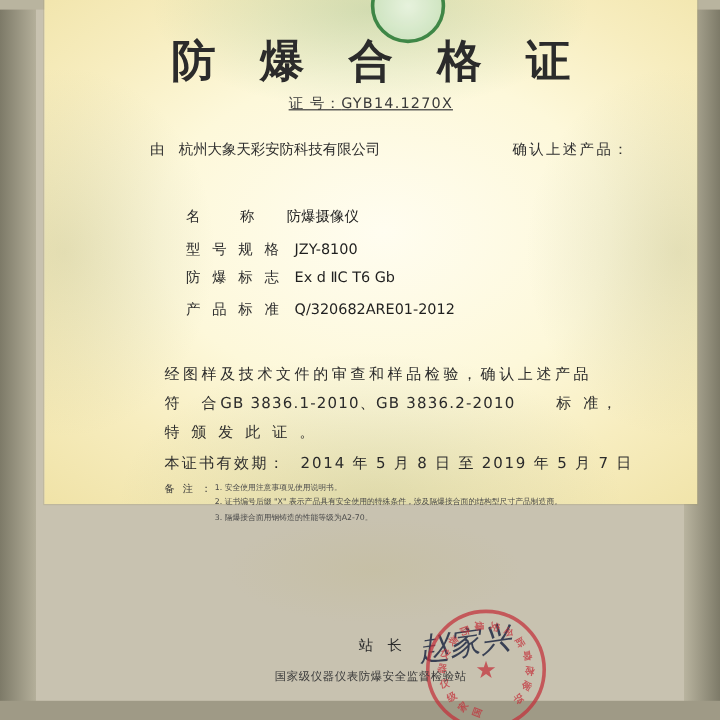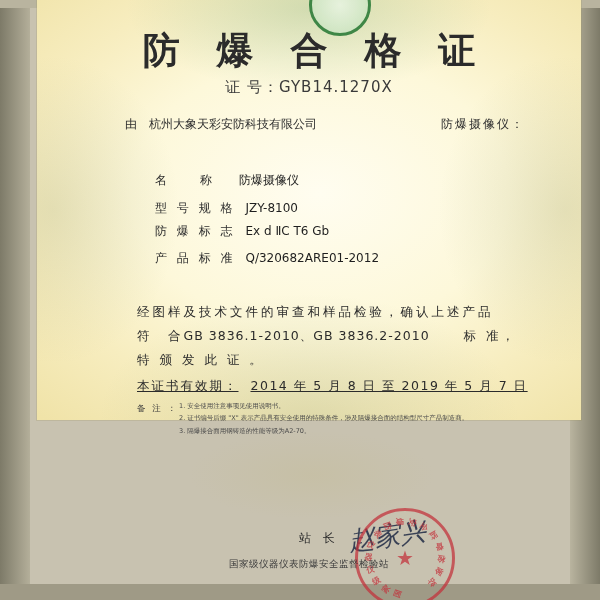--- a/index.html
+++ b/index.html
@@ -102,23 +102,24 @@
     color: #2b2b2b;
     text-indent: 12px;
   }
 
   .cert-no {
     position: absolute;
     left: 0;
     top: 78px;
     width: 544px;
     text-align: center;
-    font-size: 15px;
+    font-size: 12px;
     color: #3a3a3a;
     letter-spacing: 1px;
+    text-decoration: underline;
   }
 
   .row {
     position: absolute;
     font-size: 12px;
     color: #2e2e2e;
     white-space: nowrap;
   }
 
   .lbl {
@@ -188,21 +189,20 @@
     letter-spacing: 3px;
     color: #2b2b2b;
   }
   .validity {
     position: absolute;
     left: 100px;
     top: 378px;
     font-size: 12.5px;
     letter-spacing: 1.5px;
     color: #2b2b2b;
-    text-decoration: underline;
   }
   .validity .v-lbl { letter-spacing: 2px; }
   .validity .v-val { margin-left: 12px; letter-spacing: 1.5px; }
 
   .notes {
     position: absolute;
     left: 100px;
     top: 400px;
     width: 400px;
     font-size: 6.5px;
@@ -318,21 +318,21 @@
 
     <div class="content">
 
       <div class="title">防 爆 合 格 证</div>
 
       <div class="cert-no">
         <span>证 号：</span><span>GYB14.1270X</span>
       </div>
 
       <div class="row r-maker">
-        <span class="by">由</span><span class="company">杭州大象天彩安防科技有限公司</span><span class="tail">防爆摄像仪：</span>
+        <span class="by">由</span><span class="company">杭州大象天彩安防科技有限公司</span><span class="tail">确认上述产品：</span>
       </div>
 
 
       <div class="row r-name">
         <span class="lbl">名　　称</span><span class="val">防爆摄像仪</span>
       </div>
 
       <div class="row r-model">
         <span class="lbl">型 号 规 格</span><span class="val">JZY-8100</span>
       </div>

